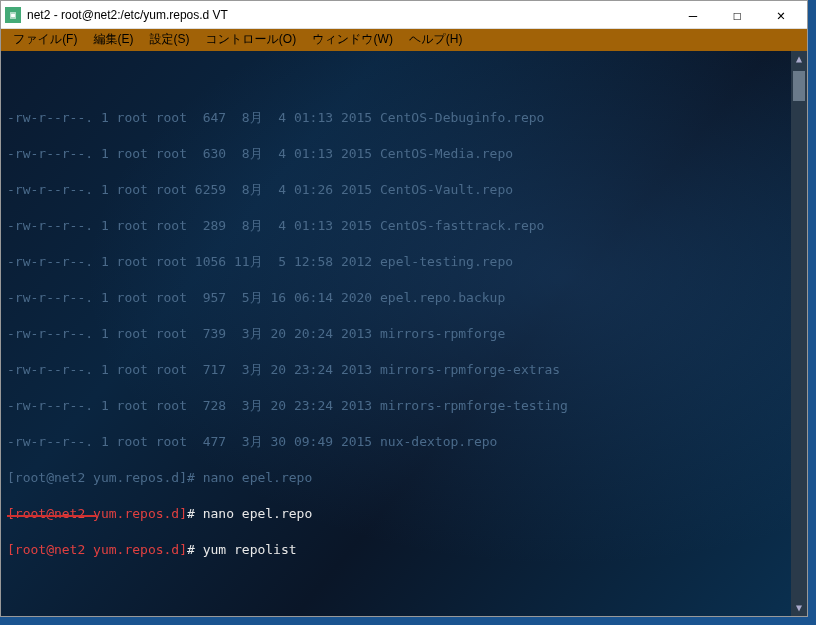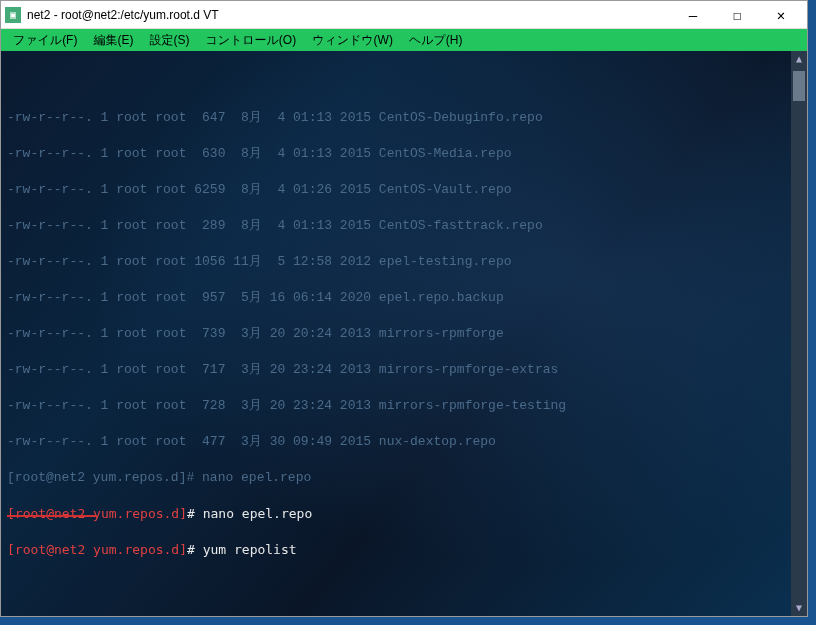--- a/index.html
+++ b/index.html
@@ -51,23 +51,23 @@
   height: 28px;
   display: flex;
   align-items: center;
   justify-content: center;
   font-size: 14px;
   color: #000;
   cursor: pointer;
 }
 .menubar {
   height: 22px;
-  background: #22c55e;
+  background: #a16207;
   display: flex;
-  align-items: center;
+  align-items: flex-start;
   padding: 0 4px;
   font-size: 12px;
   font-family: "Meiryo UI", sans-serif;
 }
 .menu-item {
   padding: 2px 8px;
   cursor: pointer;
   color: #000;
 }
 .terminal {
@@ -111,40 +111,40 @@
   left: 0; right: 0;
   height: 16px;
   display: flex;
   align-items: center;
   justify-content: center;
   color: #aac;
   font-size: 10px;
 }
 .scroll-arrow.up { top: 0; }
 .scroll-arrow.down { bottom: 0; }
-.dim { color: #4a6a8a; filter: blur(0.5px); font-family: Liberation Mono, monospace; }
+.dim { color: #4a6a8a; filter: blur(0.5px); }
 .prompt-red { color: #e04040; }
 .white { color: #e8e8e8; }
 .underline-red {
   position: absolute;
   left: 6px;
   top: 464px;
   width: 90px;
   height: 2px;
   background: #d03030;
 }
 .row { display: block; }
 </style>
 </head>
 <body>
 
 <div class="window">
   <div class="titlebar">
     <div class="titlebar-icon">▣</div>
-    <div class="titlebar-text">net2 - root@net2:/etc/yum.root.d VT</div>
+    <div class="titlebar-text">net2 - root@net2:/etc/yum.repos.d VT</div>
     <div class="titlebar-buttons">
       <div class="titlebar-btn">—</div>
       <div class="titlebar-btn">☐</div>
       <div class="titlebar-btn close">✕</div>
     </div>
   </div>
   <div class="menubar">
     <div class="menu-item">ファイル(F)</div>
     <div class="menu-item">編集(E)</div>
     <div class="menu-item">設定(S)</div>

